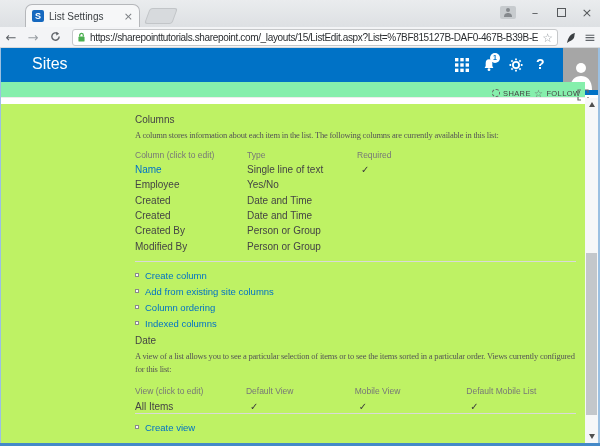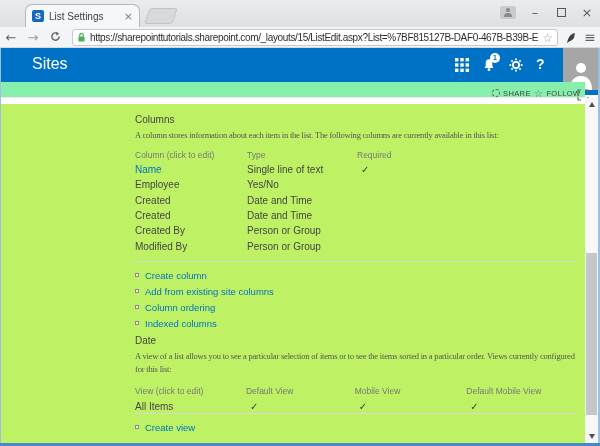--- a/index.html
+++ b/index.html
@@ -257,21 +257,21 @@
 
     <div class="sect-title" style="top:231px">Date</div>
     <div class="sect-desc" style="top:246px">A view of a list allows you to see a particular selection of items or to see the items sorted in a particular order. Views currently configured for this list:</div>
 
     <table class="dtable" style="top:279px">
       <tbody>
           <tr>
         <th style="width:112px">View (click to edit)</th>
         <th style="width:110px">Default View</th>
         <th style="width:113px">Mobile View</th>
-        <th style="width:120px">Default Mobile View</th>
+        <th style="width:120px">Default Mobile List</th>
       </tr>
       <tr>
         <td style="height:16px">All Items</td>
         <td><span class="check">✓</span></td>
         <td><span class="check">✓</span></td>
         <td><span class="check">✓</span></td>
       </tr>
     </tbody>
       </table>
 

